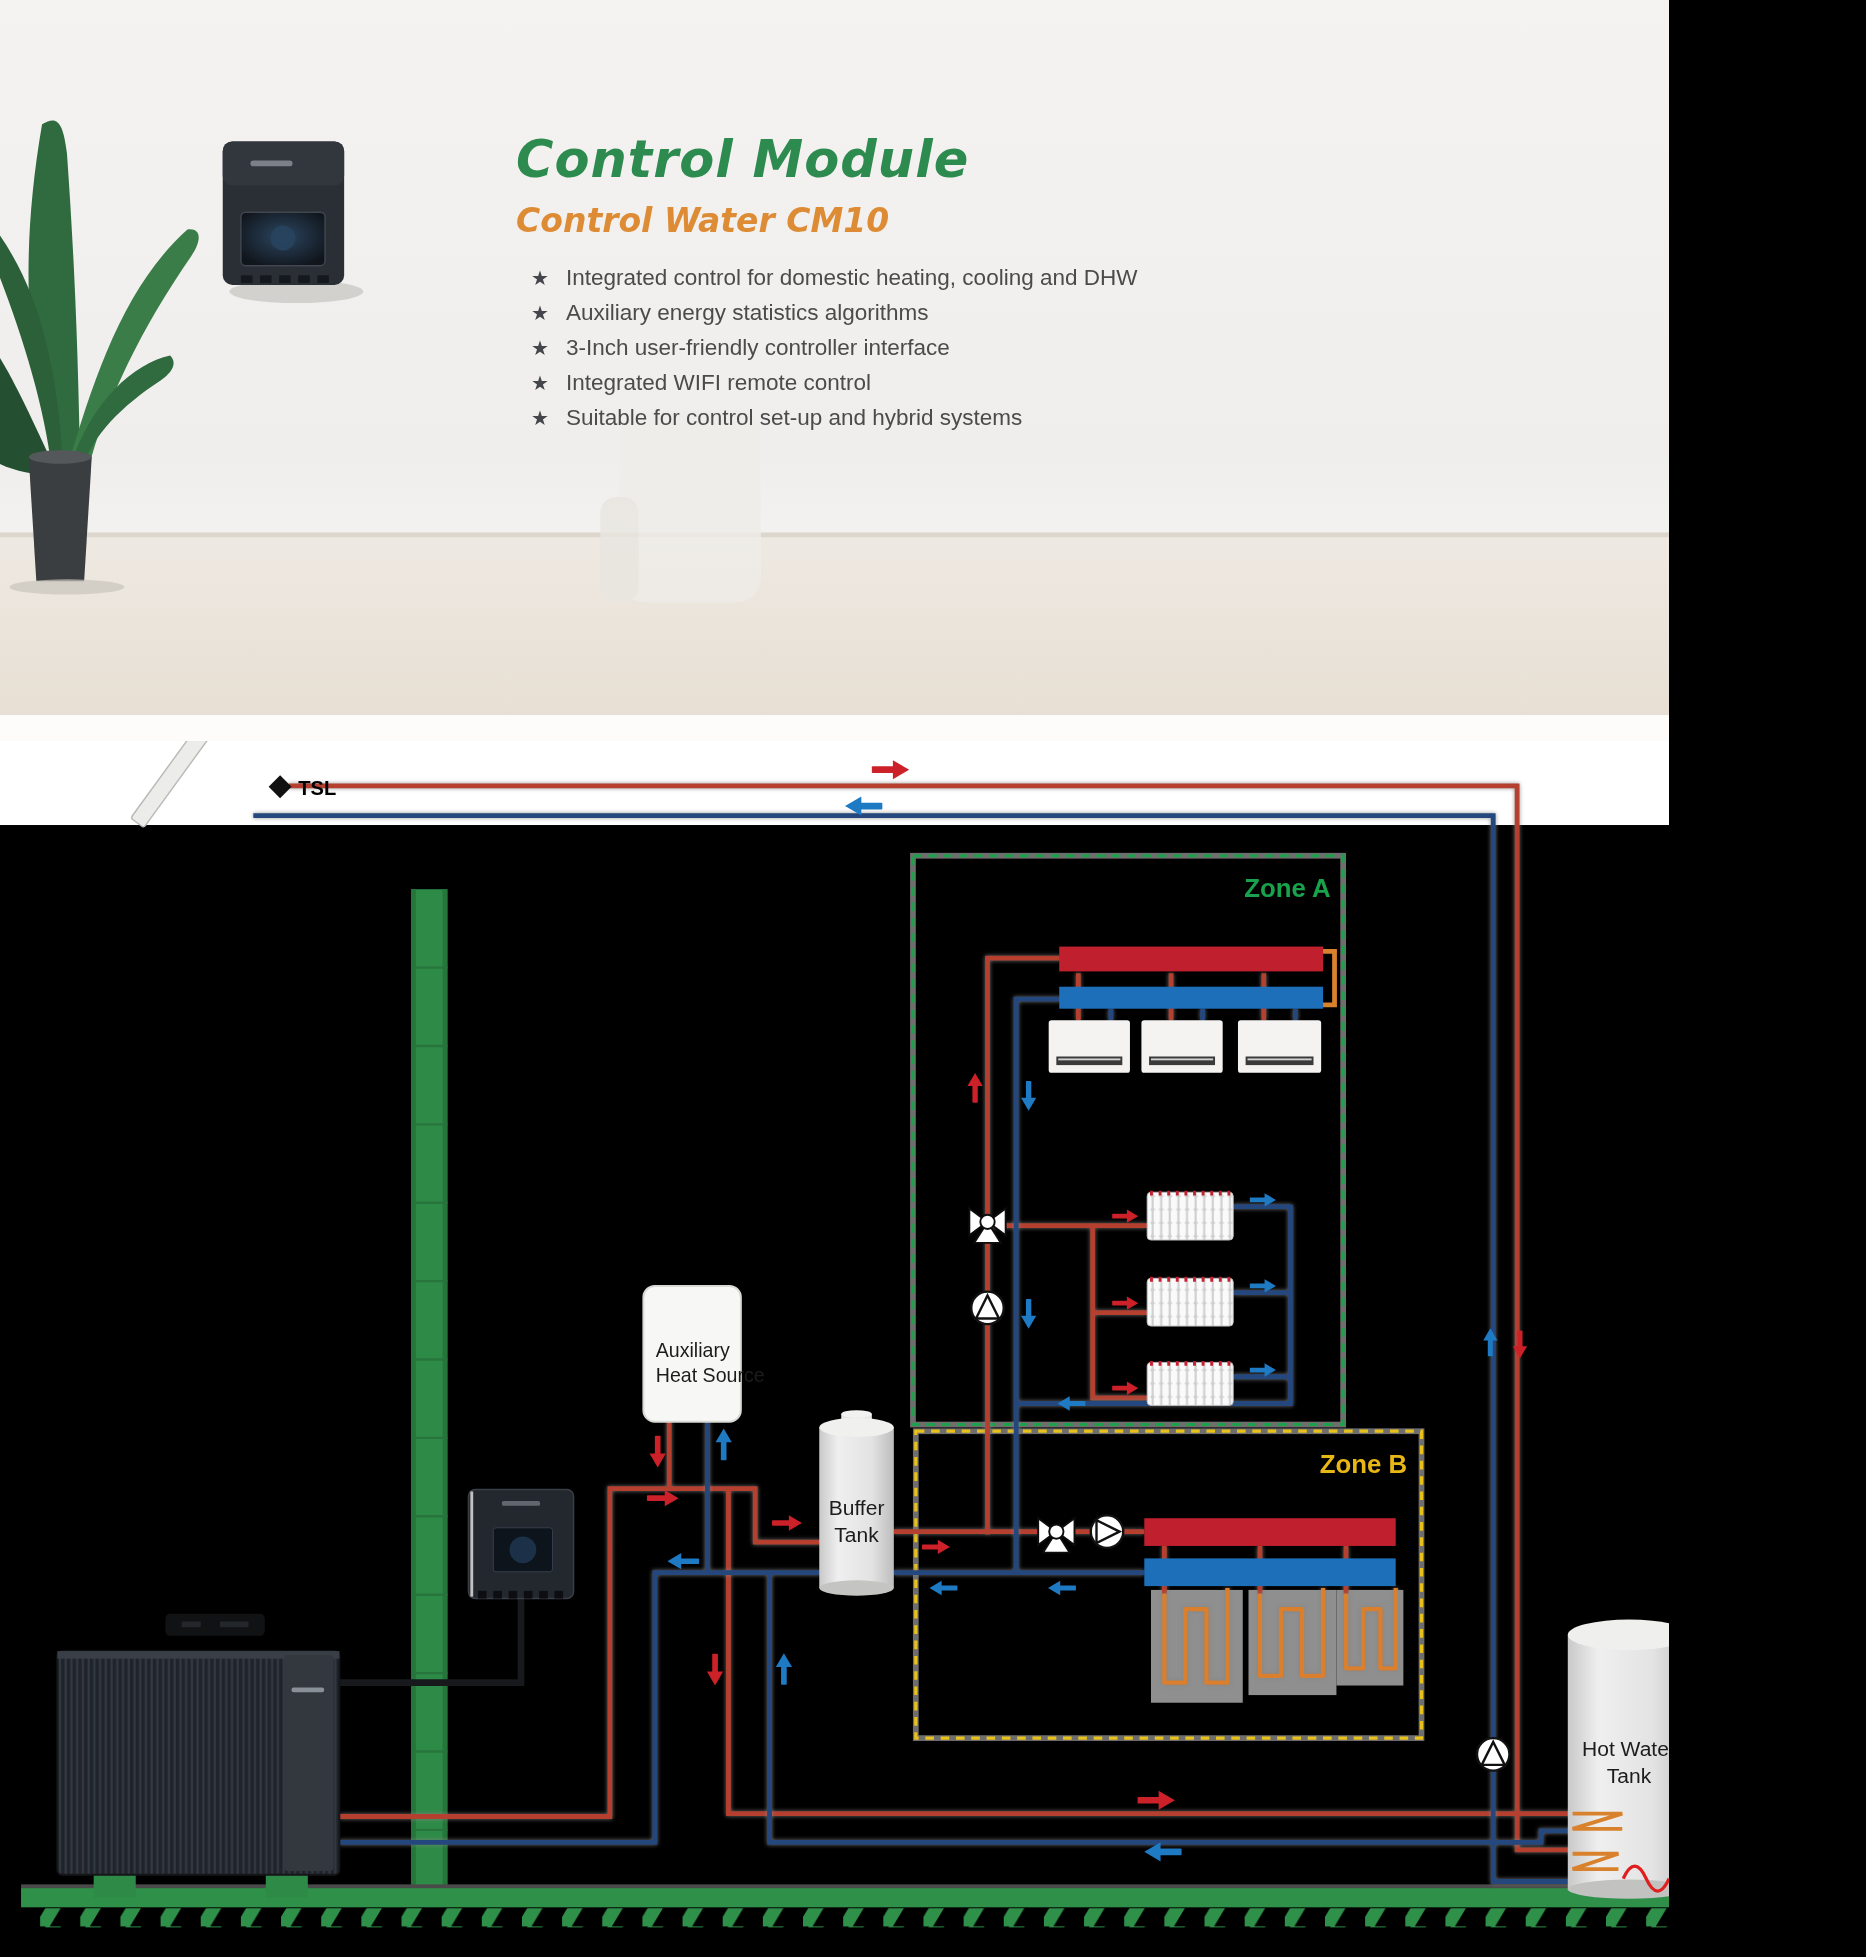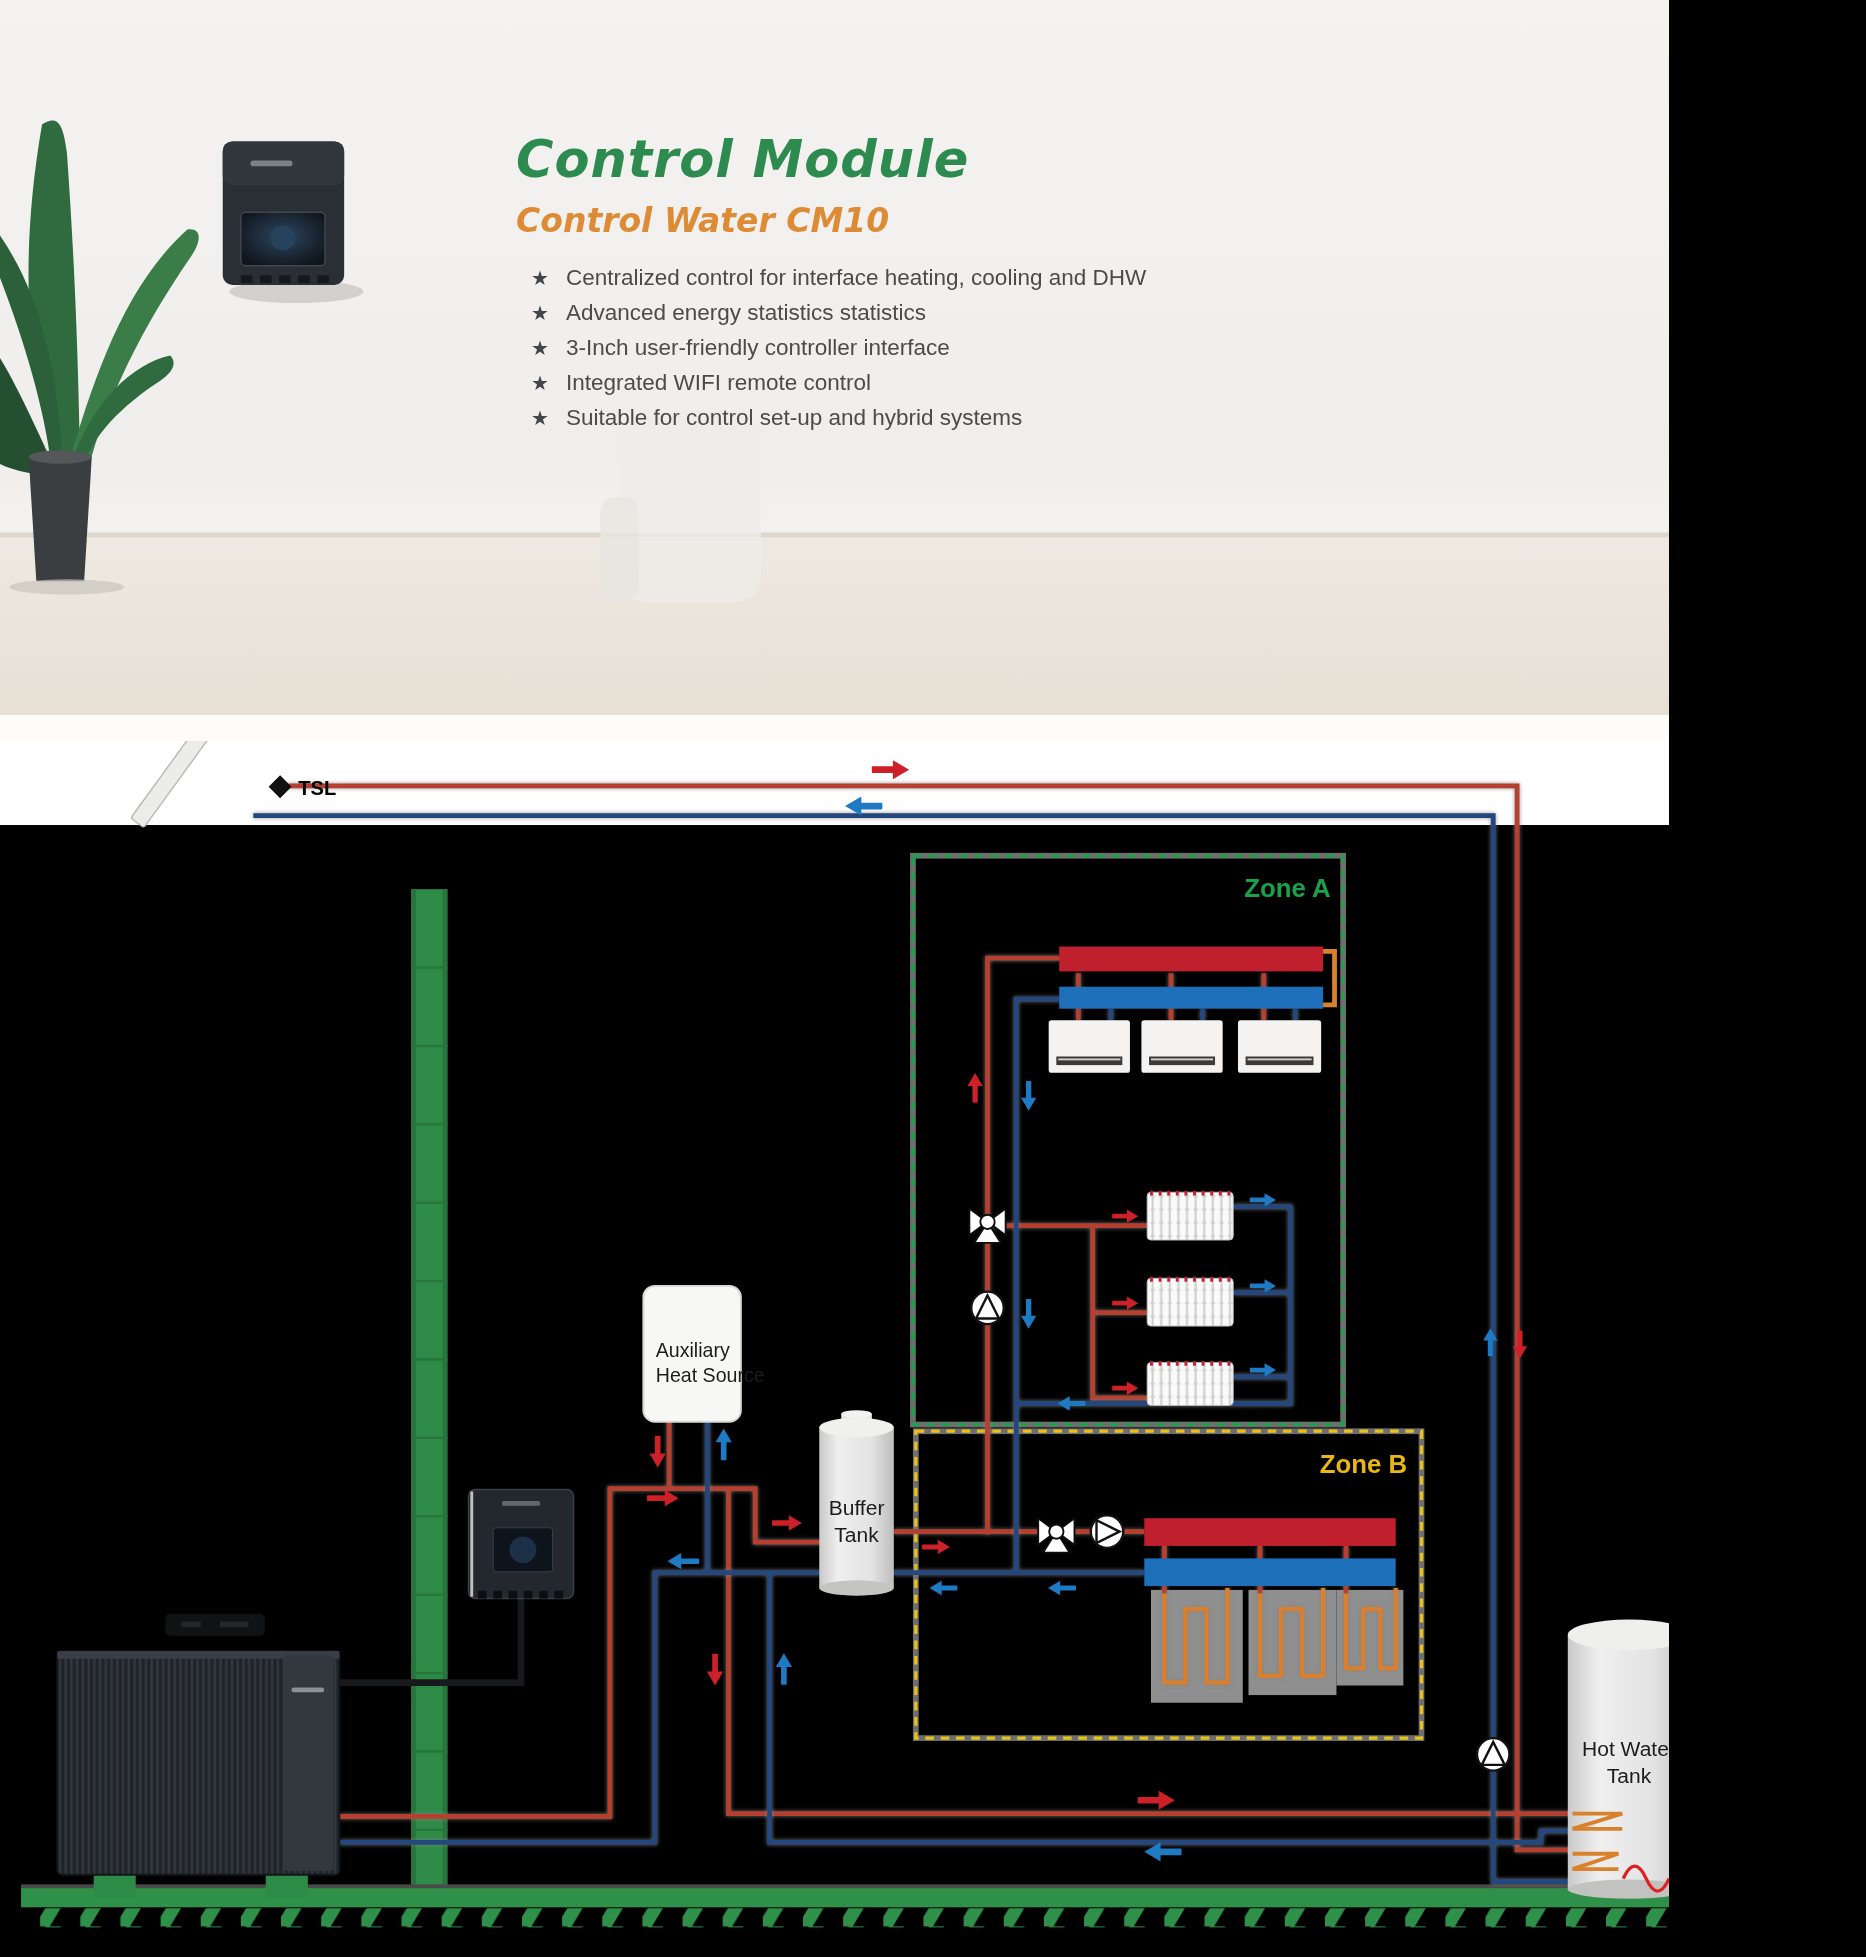--- a/index.html
+++ b/index.html
@@ -75,25 +75,25 @@
         <rect x="292" y="288" width="12" height="8" fill="#15181c"></rect>
         <rect x="312" y="288" width="12" height="8" fill="#15181c"></rect>
         <rect x="332" y="288" width="12" height="8" fill="#15181c"></rect>
       </g>
     </svg>
     <div class="headline" style="color:#2e8b4f">Control Module</div>
     <div class="subhead" style="color:#dd8c35">Control Water CM10</div>
     <ul class="features">
       <li>
         <span class="star">★</span>
-        <span>Centralized control for interface heating, cooling and DHW</span>
-        </li>
-      <li>
-        <span class="star">★</span>
-        <span>Advanced energy statistics statistics</span>
+        <span>Integrated control for domestic heating, cooling and DHW</span>
+        </li>
+      <li>
+        <span class="star">★</span>
+        <span>Auxiliary energy statistics algorithms</span>
         </li>
       <li>
         <span class="star">★</span>
         <span>3-Inch user-friendly controller interface</span>
         </li>
       <li>
         <span class="star">★</span>
         <span>Integrated WIFI remote control</span>
         </li>
       <li>

